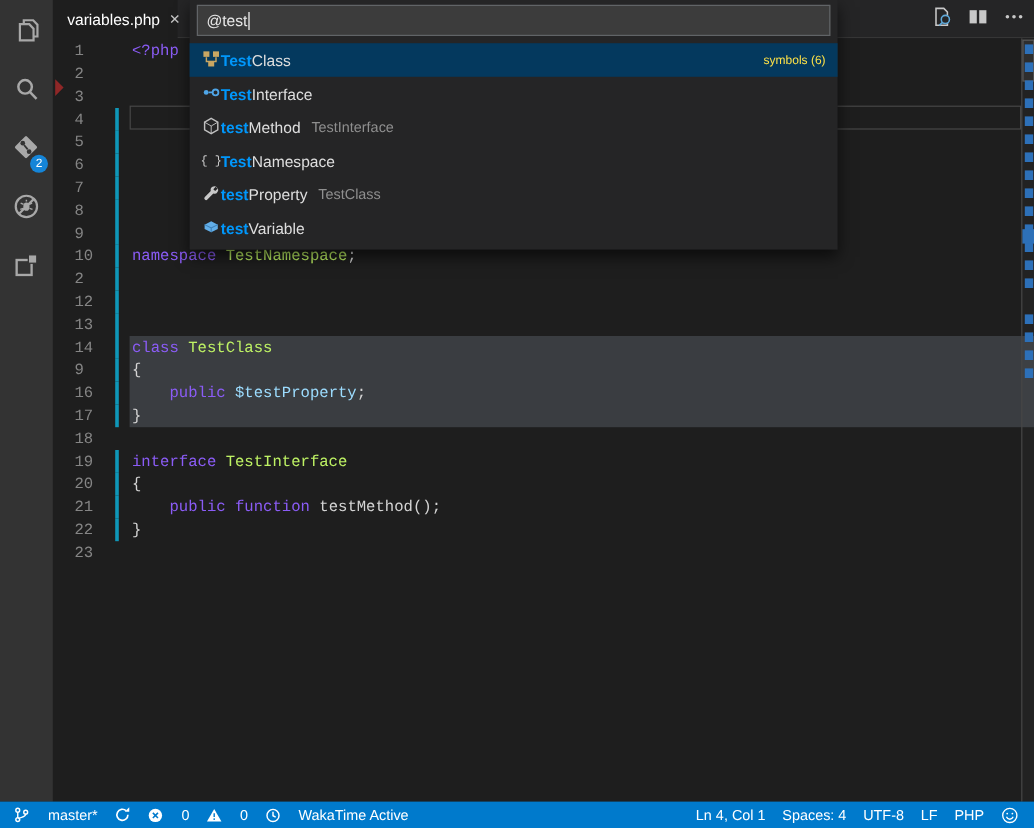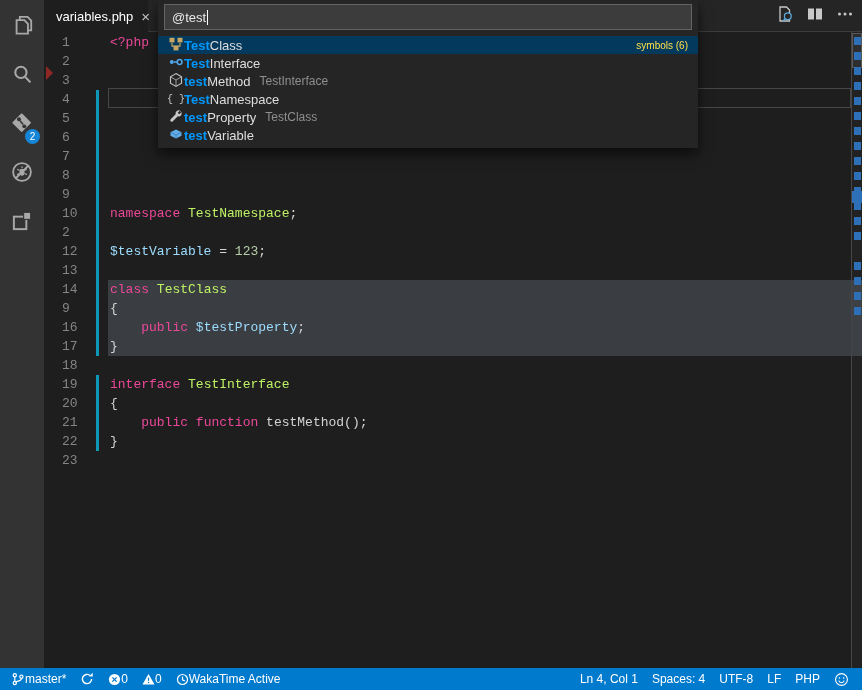--- a/index.html
+++ b/index.html
@@ -25,54 +25,54 @@
 
   
   .editor { position:absolute; left:44px; top:32px; right:0; bottom:22px; background:#1e1e1e;
     font-family:"Liberation Mono","DejaVu Sans Mono",monospace; font-size:13px; z-index:1; }
   .range-highlight { position:absolute; left:64px; right:0; background:#3a3d41; }
   .lines { position:absolute; left:0; top:1px; right:0; }
   .line { position:relative; height:19px; line-height:19px; white-space:pre; }
   .ln { position:absolute; left:18px; color:#858585; font-size:13px; }
   .modbar { position:absolute; left:52px; top:0; width:3px; height:19px; background:#0f97b8; }
   .code { position:absolute; left:66px; white-space:pre; }
-  .tok-keyword { color:#ec4899; } .tok-type { color:#bef264;text-align:center; } .tok-variable { color:#9CDCFE; }
+  .tok-keyword { color:#8b5cf6; } .tok-type { color:#bef264;text-align:center; } .tok-variable { color:#9CDCFE; }
   .tok-number { color:#B5CEA8; } .tok-plain { color:#D4D4D4; }
   .cursor-line-box { position:absolute; left:64px; right:11px; height:20px; border:1px solid #474747; }
   .gutter-marker { position:absolute; left:2px; width:0; height:0;
     border-left:7px solid #8f2727; border-top:7px solid transparent; border-bottom:7px solid transparent; }
 
   
   .overview { position:absolute; right:0; top:32px; bottom:22px; width:11px; border-left:1px solid #464646;
     background:rgba(255,255,255,0.02); z-index:6; }
   .ov-mark { position:absolute; left:2px; width:7px; height:8px; background:#2d70b8; }
   .ov-wide { position:absolute; left:0; width:11px; height:12px; background:#2d70b8; }
   .ov-slider { position:absolute; left:0; right:0; top:1px; height:35px; border:1px solid #585858;
     background:rgba(121,121,121,0.14); }
 
   
   .quickopen { position:absolute; left:158px; top:0; width:540px; background:#252526;
     box-shadow:0 6px 12px rgba(0,0,0,0.6); z-index:20; padding-bottom:4px; }
   .qo-inputwrap { padding:4px 6px 6px 6px; }
   .qo-input { height:26px; background:#3c3c3c; border:1px solid #616467; color:#e8e8e8;
     font-size:13px; display:flex; align-items:center; padding:0 7px; }
   .qo-caret { display:inline-block; width:1px; height:15px; background:#ffffff; margin-left:1px; }
-  .qo-row { height:18px; display:flex; align-items:center; padding:0 10px; font-size:13px; color:#d4d4d4; }
+  .qo-row { height:28px; display:flex; align-items:center; padding:0 10px; font-size:13px; color:#d4d4d4; }
   .qo-row.selected { background:#04395e; }
   .qo-match { color:#0097fb; font-weight:bold; white-space:pre; }
   .qo-rest { color:#dedede; white-space:pre; }
   .qo-detail { color:#8f8f8f; margin-left:9px; font-size:12px; }
   .qo-badge { margin-left:auto; color:#fde047; font-size:10px; }
 
   
   .statusbar { position:absolute; left:0; right:0; bottom:0; height:22px; background:#007ACC;
     display:flex; align-items:center; color:#ffffff; font-size:12px; padding:0 6px 0 4px; z-index:30; }
   .sb-group { display:flex; align-items:center; height:22px; }
   .sb-right { margin-left:auto; }
-  .sb-item { display:flex; align-items:center; gap:0; padding:0 7px; height:22px; }
+  .sb-item { display:flex; align-items:center; gap:15px; padding:0 7px; height:22px; }
   .sb-item .icon { display:flex; }
 </style>
 </head>
 <body>
 
 <div id="root">
 
   <div class="activitybar" id="activitybar">
       <div class="activity-item">
         <span class="icon">
@@ -157,21 +157,21 @@
         <div class="line"><span class="ln">2</span><span class="code"></span></div>
         <div class="line"><span class="ln">3</span><span class="code"></span></div>
         <div class="line"><span class="ln">4</span><span class="modbar"></span><span class="code"></span></div>
         <div class="line"><span class="ln">5</span><span class="modbar"></span><span class="code"></span></div>
         <div class="line"><span class="ln">6</span><span class="modbar"></span><span class="code"></span></div>
         <div class="line"><span class="ln">7</span><span class="modbar"></span><span class="code"></span></div>
         <div class="line"><span class="ln">8</span><span class="modbar"></span><span class="code"></span></div>
         <div class="line"><span class="ln">9</span><span class="modbar"></span><span class="code"></span></div>
         <div class="line"><span class="ln">10</span><span class="modbar"></span><span class="code"><span class="tok-keyword">namespace</span><span class="tok-plain"> </span><span class="tok-type">TestNamespace</span><span class="tok-plain">;</span></span></div>
         <div class="line"><span class="ln">2</span><span class="modbar"></span><span class="code"></span></div>
-        <div class="line"><span class="ln">12</span><span class="modbar"></span><span class="code"><span class="tok-variable">$testVariable</span><span class="tok-plain"> = </span><span class="tok-number">123</span><span class="tok-plain">;</span></span></div>
+        <div class="line"><span class="ln">12</span><span class="modbar"></span></div>
         <div class="line"><span class="ln">13</span><span class="modbar"></span><span class="code"></span></div>
         <div class="line"><span class="ln">14</span><span class="modbar"></span><span class="code"><span class="tok-keyword">class</span><span class="tok-plain"> </span><span class="tok-type">TestClass</span></span></div>
         <div class="line"><span class="ln">9</span><span class="modbar"></span><span class="code"><span class="tok-plain">{</span></span></div>
         <div class="line"><span class="ln">16</span><span class="modbar"></span><span class="code"><span class="tok-plain">    </span><span class="tok-keyword">public</span><span class="tok-plain"> </span><span class="tok-variable">$testProperty</span><span class="tok-plain">;</span></span></div>
         <div class="line"><span class="ln">17</span><span class="modbar"></span><span class="code"><span class="tok-plain">}</span></span></div>
         <div class="line"><span class="ln">18</span><span class="code"></span></div>
         <div class="line"><span class="ln">19</span><span class="modbar"></span><span class="code"><span class="tok-keyword">interface</span><span class="tok-plain"> </span><span class="tok-type">TestInterface</span></span></div>
         <div class="line"><span class="ln">20</span><span class="modbar"></span><span class="code"><span class="tok-plain">{</span></span></div>
         <div class="line"><span class="ln">21</span><span class="modbar"></span><span class="code"><span class="tok-plain">    </span><span class="tok-keyword">public</span><span class="tok-plain"> </span><span class="tok-keyword">function</span><span class="tok-plain"> </span><span class="tok-plain">testMethod();</span></span></div>
         <div class="line"><span class="ln">22</span><span class="modbar"></span><span class="code"><span class="tok-plain">}</span></span></div>

